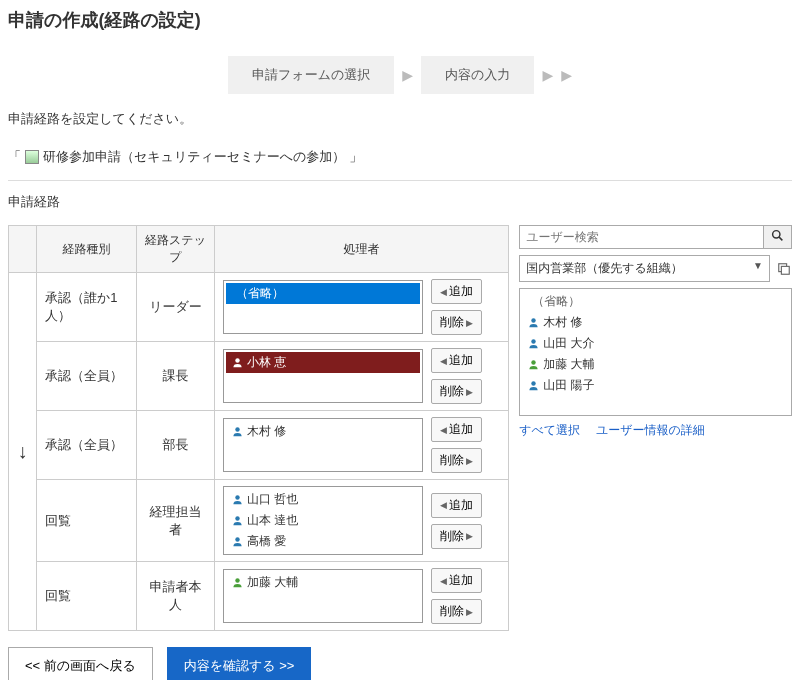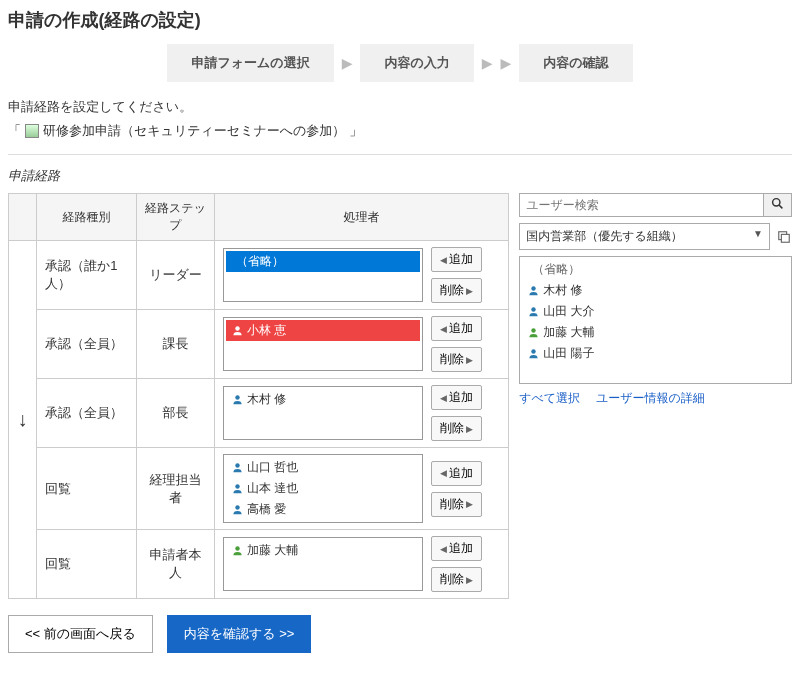--- a/index.html
+++ b/index.html
@@ -1,37 +1,37 @@
 <!DOCTYPE html>
 <html><head>
 <meta charset="utf-8">
 <style>
 * { box-sizing: border-box; margin: 0; padding: 0; }
 body { font-family: "Meiryo", "Hiragino Sans", sans-serif; font-size: 13px; color: #333; background: #fff; padding: 8px; width: 800px; }
-.page-title { font-size: 18px; font-weight: bold; margin-bottom: 12px; }
+.page-title { font-size: 18px; font-weight: bold; margin-bottom: 24px; }
 .stepper { display: flex; align-items: center; justify-content: center; gap: 8px; margin-bottom: 16px; }
-.step { background: #f0f0f0; padding: 10px 24px; font-size: 13px; color: #555; font-weight: bold; }
+.step { background: #f0f0f0; padding: 10px 24px; font-size: 13px; color: #555; }
 .step.active { background: #555; color: #fff; }
 .step-arrow { color: #bbb; font-size: 14px; }
-.instruction { margin-bottom: 6px; }
+.instruction { margin-bottom: 20px; }
 .form-name { margin-bottom: 14px; display: flex; align-items: center; gap: 4px; }
 .form-name .icon { width: 14px; height: 14px; background: linear-gradient(#dfd,#9c9); border: 1px solid #888; display: inline-block; }
 hr.sep { border: none; border-top: 1px solid #ddd; margin-bottom: 12px; }
-.section-title { font-size: 13px; margin-bottom: 8px; font-style: italic; }
+.section-title { font-size: 13px; margin-bottom: 14px; }
 .main-row { display: flex; gap: 10px; align-items: flex-start; }
 .route-table { border-collapse: collapse; width: 518px; }
 .route-table th, .route-table td { border: 1px solid #ccc; padding: 6px 8px; text-align: left; vertical-align: middle; }
 .route-table th { background: #f5f5f5; font-weight: normal; text-align: center; font-size: 12px; }
 .route-table .arrow-cell { width: 28px; text-align: center; font-size: 20px; vertical-align: middle; }
 .route-table .col-type { width: 100px; text-align: left; margin-left: 45px; }
 .route-table .col-step { width: 78px; text-align: center; }
 .proc-cell { display: flex; align-items: center; gap: 8px; }
 .proc-list { border: 1px solid #999; width: 200px; min-height: 54px; padding: 2px; background: #fff; }
 .proc-item { padding: 2px 6px; display: flex; align-items: center; gap: 4px; font-size: 12px; }
-.proc-item.selected { background: #ef4444; color: #fff; }
+.proc-item.selected { background: #7f1d1d; color: #fff; }
 .proc-item.omit.selected { background: #0078d7; color: #fff; padding-left: 10px; }
 .proc-item.omit { color: #666; padding-left: 10px; }
 .user-icon { width: 11px; height: 11px; display: inline-block; }
 .user-icon.blue svg { fill: #2a7ab0; }
 .user-icon.green svg { fill: #4a9f3a; }
 .proc-item.selected .user-icon svg { fill: #fff; }
 .btn-col { display: flex; flex-direction: column; gap: 6px; }
 .btn { border: 1px solid #aaa; background: #f8f8f8; padding: 3px 8px; font-size: 12px; cursor: pointer; display: inline-flex; align-items: center; gap: 2px; border-radius: 2px; }
 .btn .tri { font-size: 9px; color: #666; }
 .side-panel { width: 282px; }
@@ -54,21 +54,20 @@
 <body>
 
 <h1 class="page-title">申請の作成(経路の設定)</h1>
 
 <div class="stepper">
   <div class="step">申請フォームの選択</div>
   <span class="step-arrow">▶</span>
   <div class="step">内容の入力</div>
   <span class="step-arrow">▶</span>
   <span class="step-arrow">▶</span>
-  <div class="step">内容の確認</div>
 </div>
 
 <p class="instruction">申請経路を設定してください。</p>
 
 <div class="form-name">
   <span>「</span>
   <span class="icon"></span>
   <span>研修参加申請（セキュリティーセミナーへの参加）</span>
   <span>」</span>
 </div>

